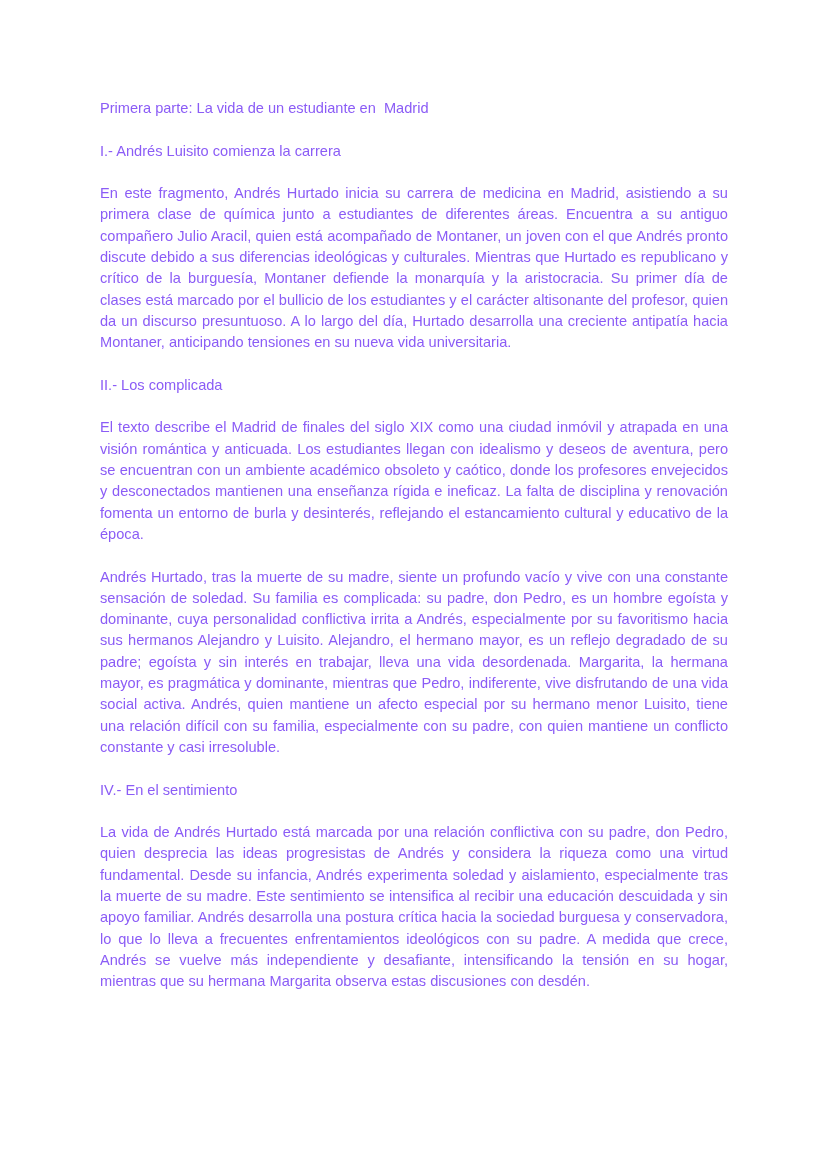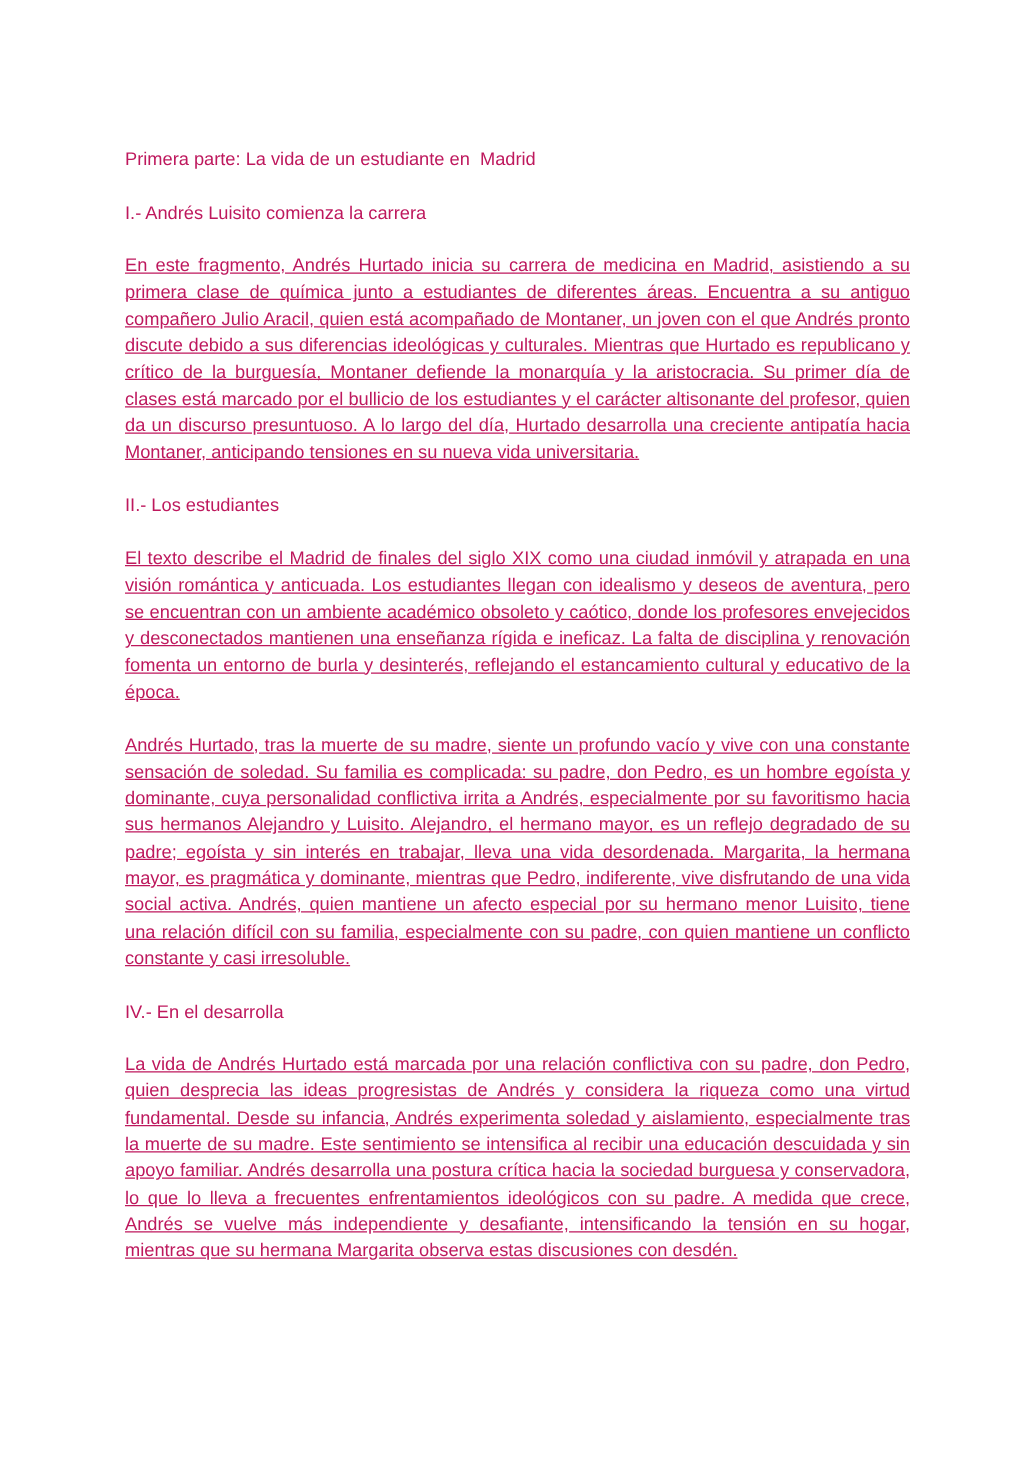--- a/index.html
+++ b/index.html
@@ -12,56 +12,54 @@
       height: 1169px;
       position: relative;
       overflow: hidden;
     }
     .page {
       position: absolute;
       left: 100px;
       top: 98px;
       width: 628px;
       font-family: "Liberation Sans", sans-serif;
-      color: #be185d;
+      color: #8b5cf6;
       font-size: 14.6px;
       line-height: 21.3px;
-      margin-top: 20px;
     }
     .heading {
       margin: 0 0 21.3px 0;
       white-space: nowrap;
     }
     .para {
       margin: 0 0 21.3px 0;
       text-align: justify;
-      text-decoration: underline;
     }
     .title {
       margin: 0 0 21.3px 0;
       white-space: pre;
     }
   </style>
 </head>
 <body>
 
 <div class="page">
   <p class="title">Primera parte: La vida de un estudiante en  Madrid</p>
 
   <div>
     <p class="heading">I.- Andrés Luisito comienza la carrera</p>
     <p class="para">En este fragmento, Andrés Hurtado inicia su carrera de medicina en Madrid, asistiendo a su primera clase de química junto a estudiantes de diferentes áreas. Encuentra a su antiguo compañero Julio Aracil, quien está acompañado de Montaner, un joven con el que Andrés pronto discute debido a sus diferencias ideológicas y culturales. Mientras que Hurtado es republicano y crítico de la burguesía, Montaner defiende la monarquía y la aristocracia. Su primer día de clases está marcado por el bullicio de los estudiantes y el carácter altisonante del profesor, quien da un discurso presuntuoso. A lo largo del día, Hurtado desarrolla una creciente antipatía hacia Montaner, anticipando tensiones en su nueva vida universitaria.</p>
   </div>
 
   <div>
-    <p class="heading">II.- Los estudiantes</p>
+    <p class="heading">II.- Los complicada</p>
     <p class="para">El texto describe el Madrid de finales del siglo XIX como una ciudad inmóvil y atrapada en una visión romántica y anticuada. Los estudiantes llegan con idealismo y deseos de aventura, pero se encuentran con un ambiente académico obsoleto y caótico, donde los profesores envejecidos y desconectados mantienen una enseñanza rígida e ineficaz. La falta de disciplina y renovación fomenta un entorno de burla y desinterés, reflejando el estancamiento cultural y educativo de la época.</p>
   </div>
 
   <div>
     <p class="para">Andrés Hurtado, tras la muerte de su madre, siente un profundo vacío y vive con una constante sensación de soledad. Su familia es complicada: su padre, don Pedro, es un hombre egoísta y dominante, cuya personalidad conflictiva irrita a Andrés, especialmente por su favoritismo hacia sus hermanos Alejandro y Luisito. Alejandro, el hermano mayor, es un reflejo degradado de su padre; egoísta y sin interés en trabajar, lleva una vida desordenada. Margarita, la hermana mayor, es pragmática y dominante, mientras que Pedro, indiferente, vive disfrutando de una vida social activa. Andrés, quien mantiene un afecto especial por su hermano menor Luisito, tiene una relación difícil con su familia, especialmente con su padre, con quien mantiene un conflicto constante y casi irresoluble.</p>
   </div>
 
   <div>
-    <p class="heading">IV.- En el desarrolla</p>
+    <p class="heading">IV.- En el sentimiento</p>
     <p class="para">La vida de Andrés Hurtado está marcada por una relación conflictiva con su padre, don Pedro, quien desprecia las ideas progresistas de Andrés y considera la riqueza como una virtud fundamental. Desde su infancia, Andrés experimenta soledad y aislamiento, especialmente tras la muerte de su madre. Este sentimiento se intensifica al recibir una educación descuidada y sin apoyo familiar. Andrés desarrolla una postura crítica hacia la sociedad burguesa y conservadora, lo que lo lleva a frecuentes enfrentamientos ideológicos con su padre. A medida que crece, Andrés se vuelve más independiente y desafiante, intensificando la tensión en su hogar, mientras que su hermana Margarita observa estas discusiones con desdén.</p>
   </div>
 </div>
 
 </body></html>

